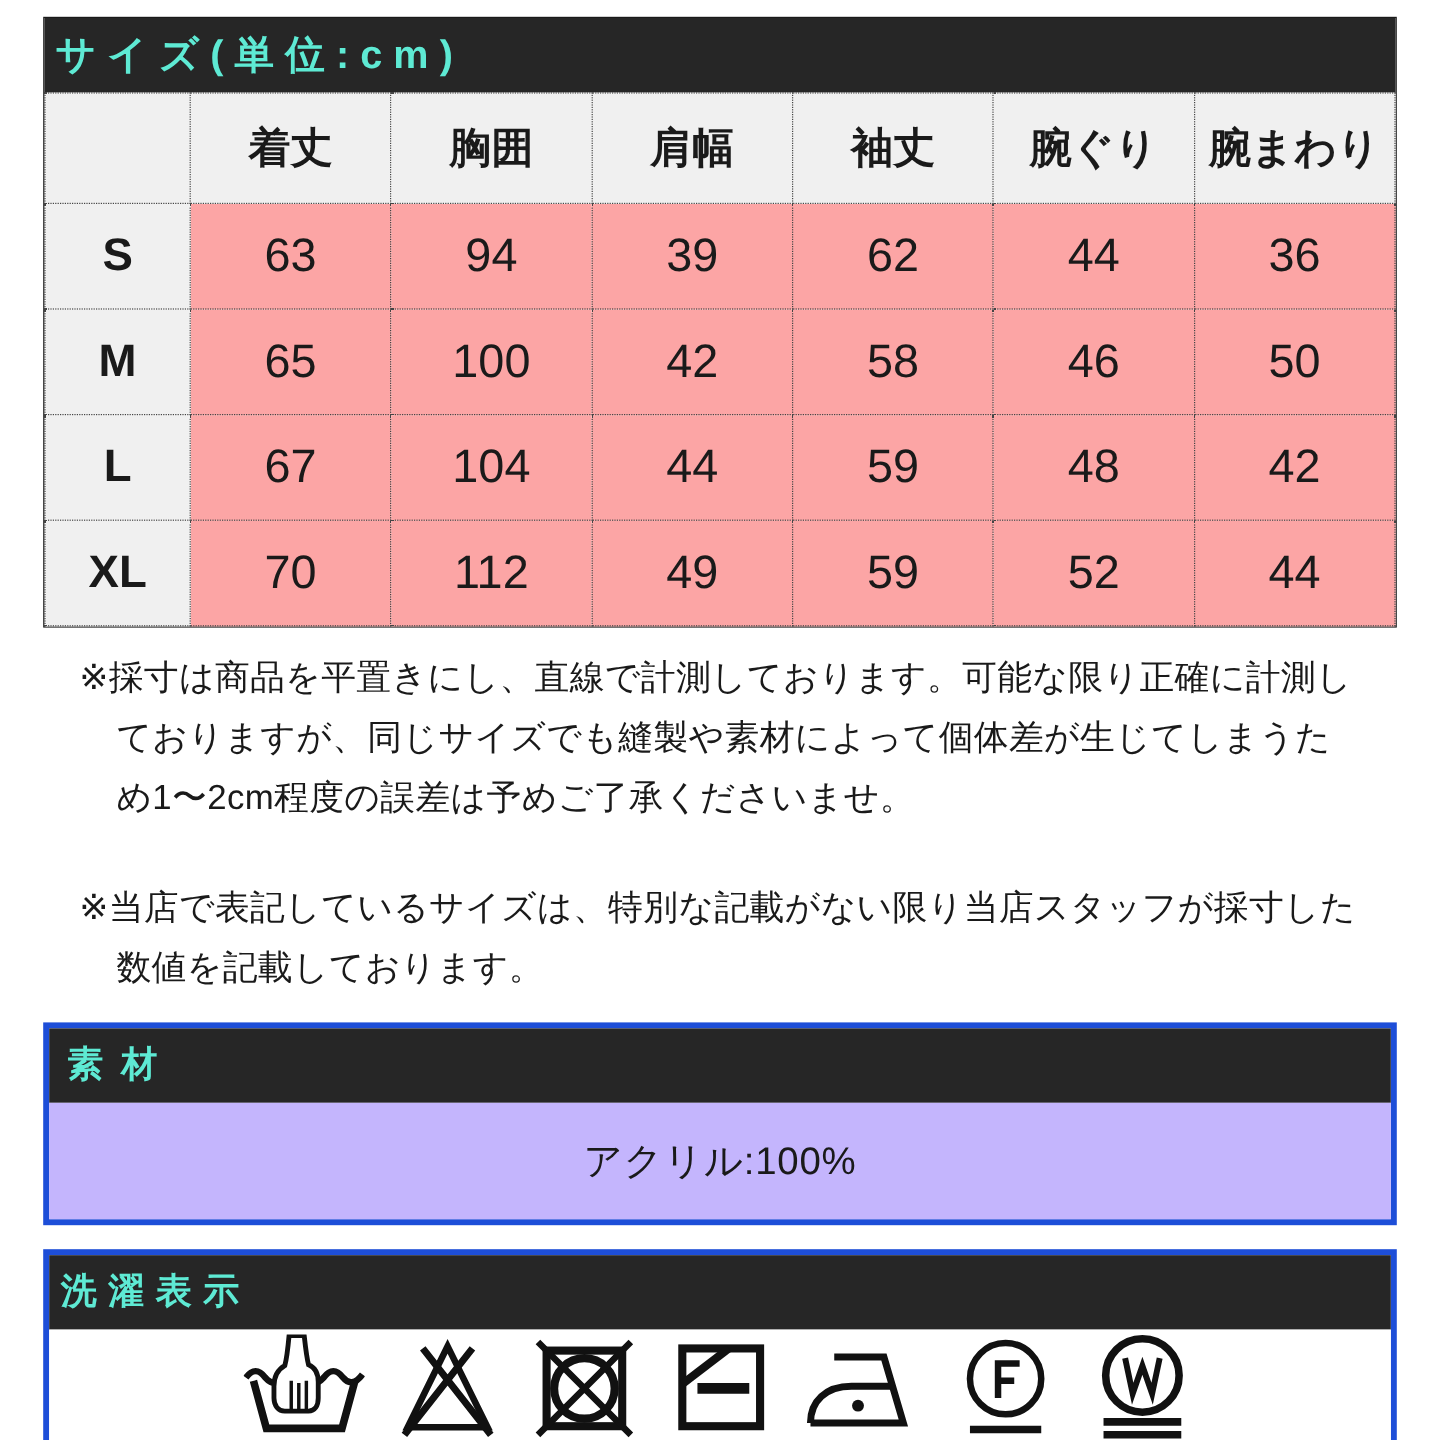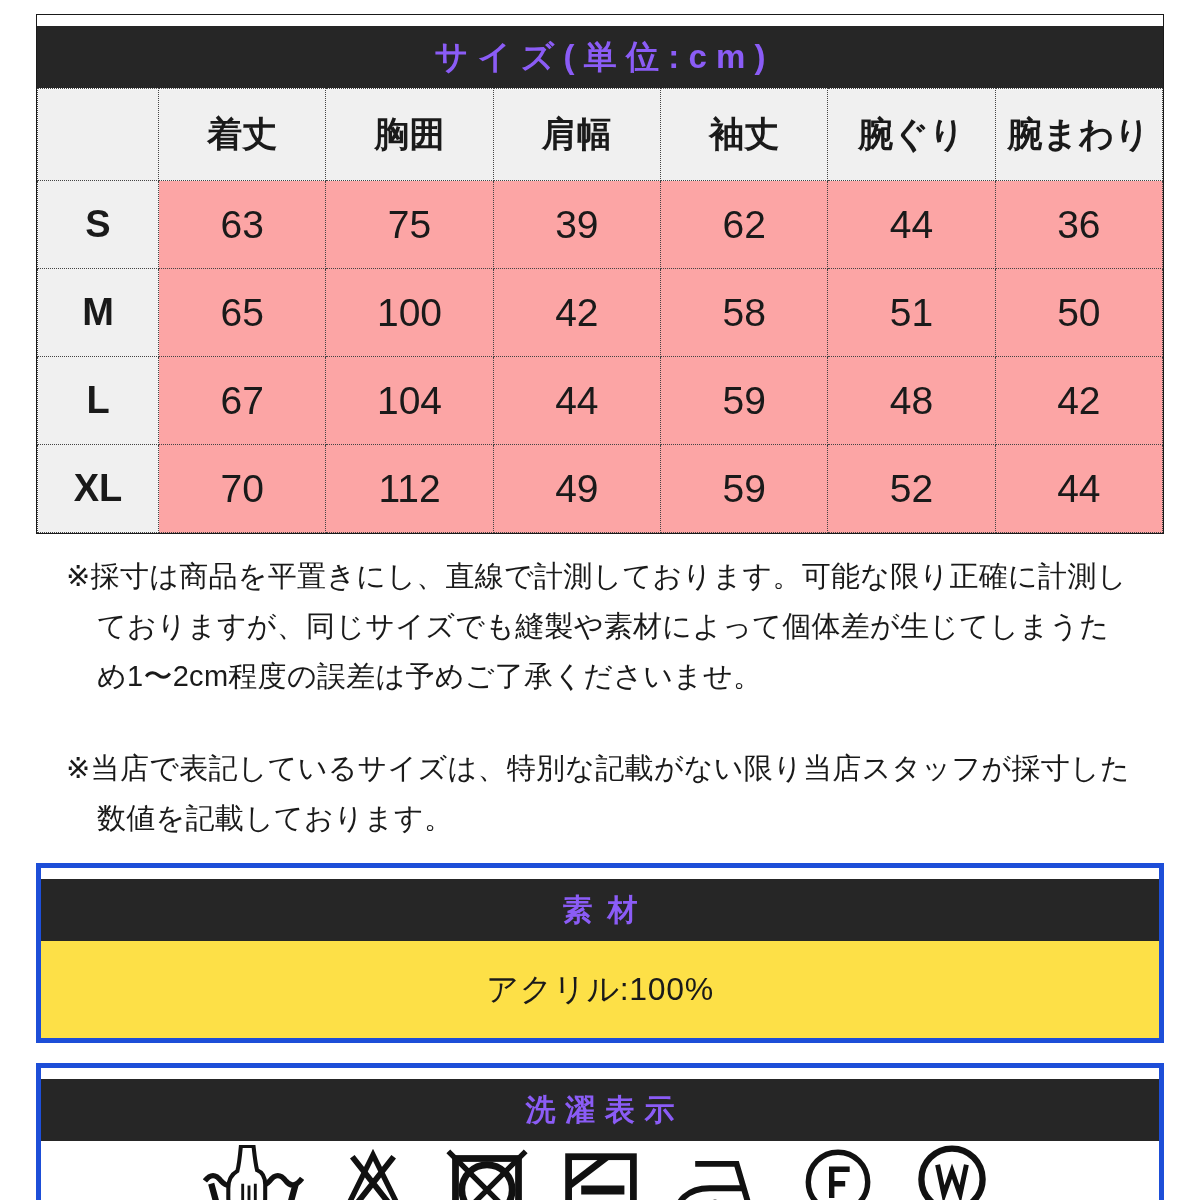--- a/index.html
+++ b/index.html
@@ -7,23 +7,22 @@
     width:1200px;height:1200px;
     font-family:"Liberation Sans","DejaVu Sans",sans-serif;
     color:#1a1a1a;
     -webkit-font-smoothing:antialiased;
   }
   .page{padding:14px 36px 0 36px;}
 
   
   .size-block{border:1px solid #1a1a1a;}
   .bar{
-    background:#262626;color:#8b5cf6;text-align:center;
+    background:#262626;color:#5eead4;text-align:left;
     font-weight:bold;
-    margin-top:11px;
   }
   .size-title{
     height:62px;line-height:62px;font-size:33px;
     letter-spacing:0.28em;padding-left:0.28em;
   }
   table.size-table{
     width:100%;border-collapse:collapse;table-layout:fixed;
   }
   table.size-table col.label-col{width:121px;}
   table.size-table th,
@@ -48,21 +47,21 @@
   }
   .note + .note{margin-top:42px;}
 
   
   .box{border:5px solid #1d4ed8;margin-top:20px;}
   .box-header{height:62px;line-height:62px;font-size:30px;}
   .material-header{letter-spacing:0.5em;padding-left:0.5em;}
   .laundry-header{letter-spacing:0.32em;padding-left:0.32em;}
   .material-body{
     height:97px;display:flex;align-items:center;justify-content:center;
-    font-size:32px;letter-spacing:0.02em;background:#fde047;
+    font-size:32px;letter-spacing:0.02em;background:#c4b5fd;
   }
   .laundry-body{
     height:97px;display:flex;align-items:center;justify-content:center;
     gap:24px;background:#fff;
   }
   .wicon{height:90px;display:block;}
   .wicon .st{stroke:#111;fill:none;}
 </style>
 </head>
 <body>
@@ -82,33 +81,33 @@
         <th>着丈</th>
         <th>胸囲</th>
         <th>肩幅</th>
         <th>袖丈</th>
         <th>腕ぐり</th>
         <th>腕まわり</th>
       </tr>
       <tr>
         <th class="row-label">S</th>
         <td>63</td>
-        <td>75</td>
+        <td>94</td>
         <td>39</td>
         <td>62</td>
         <td>44</td>
         <td>36</td>
       </tr>
       <tr>
         <th class="row-label">M</th>
         <td>65</td>
         <td>100</td>
         <td>42</td>
         <td>58</td>
-        <td>51</td>
+        <td>46</td>
         <td>50</td>
       </tr>
       <tr>
         <th class="row-label">L</th>
         <td>67</td>
         <td>104</td>
         <td>44</td>
         <td>59</td>
         <td>48</td>
         <td>42</td>

